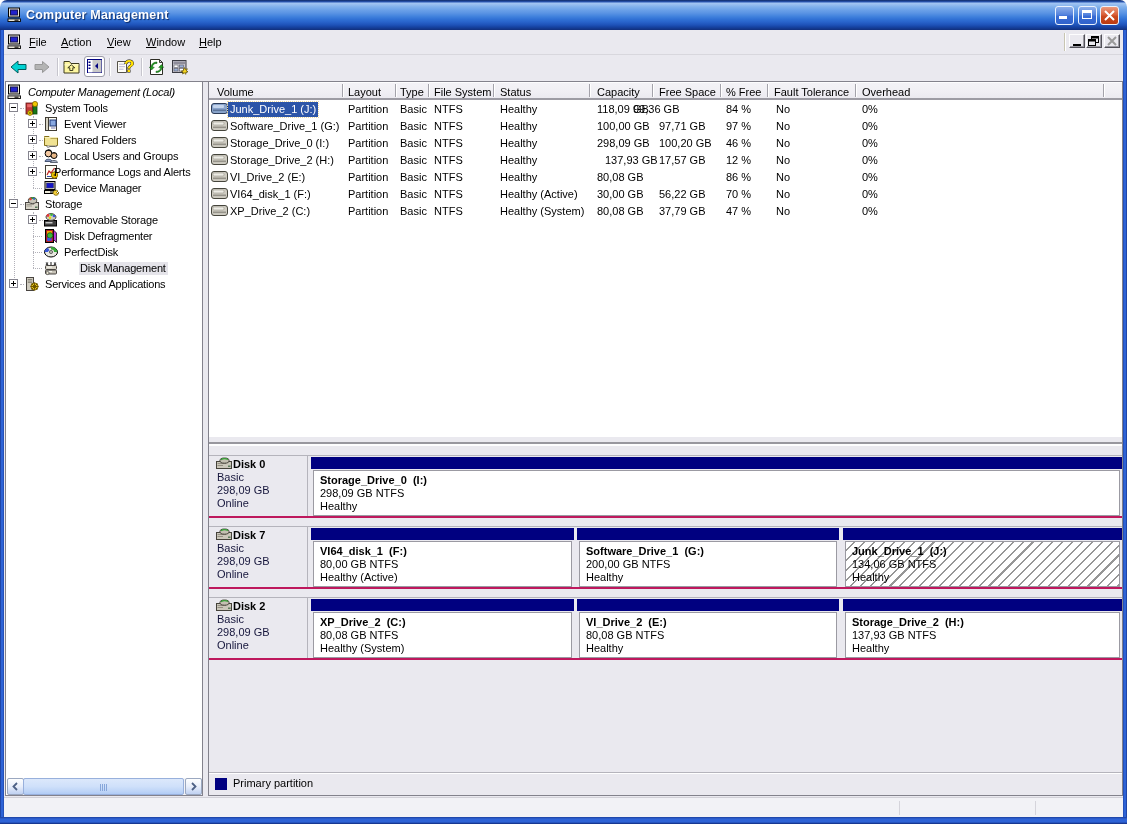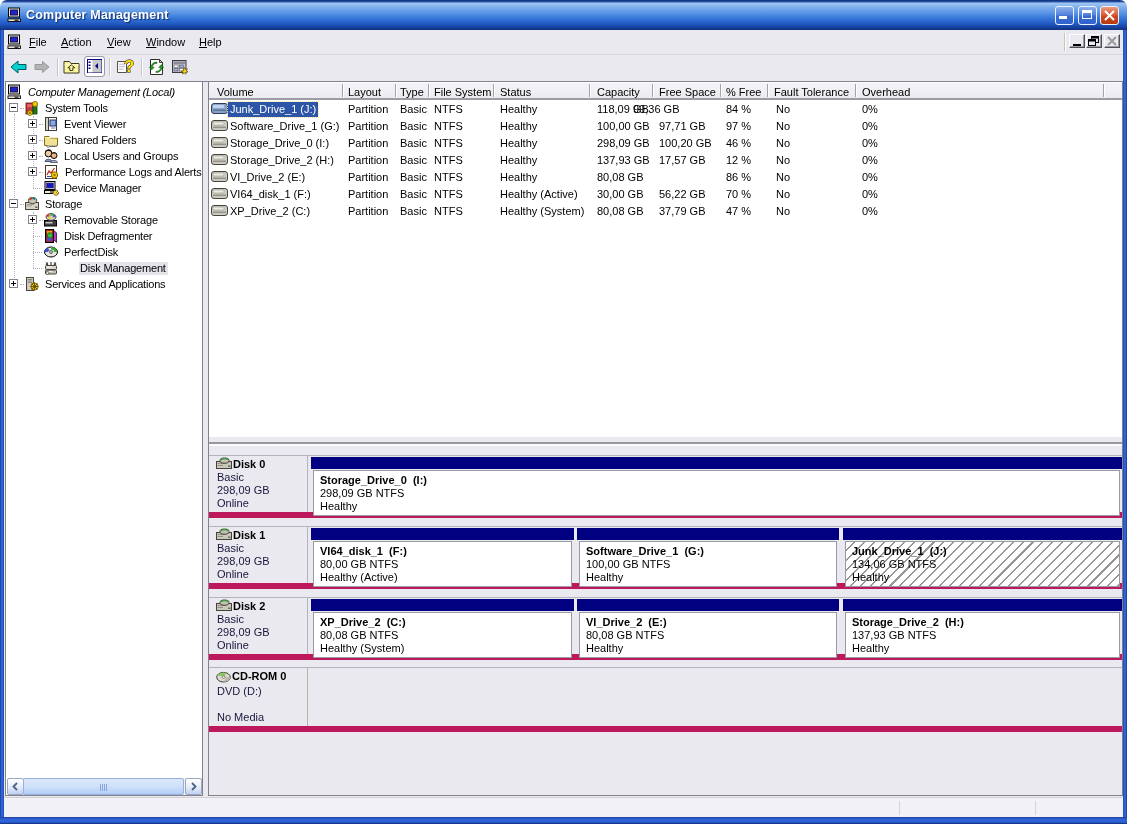--- a/index.html
+++ b/index.html
@@ -43,21 +43,21 @@
  background:linear-gradient(180deg,#f4f3f7 0,#f0eff4 60%,#ebeaf0 100%);
  border-bottom:2px solid #9d9ca4;box-shadow:inset 0 1px 0 #fdfdfe;}
 .hsep{position:absolute;top:2px;width:2px;height:13px;border-left:1px solid #a3a2aa;border-right:1px solid #fff;}
 .hlab{position:absolute;top:4px;color:#000;}
 .lrow{left:0;height:17px;width:913px;background:#fff;}
 .lcell{position:absolute;top:2px;white-space:nowrap;}
 .volico{position:absolute;left:2px;top:2px;}
 
 #dsplit{left:0;top:355px;width:913px;height:18px;background:linear-gradient(180deg,#eae9ef 0,#eae9ef 5px,#98979e 5px,#98979e 7px,#fdfdfe 7px,#fdfdfe 9px,#eae9ef 9px,#eae9ef 18px);}
 #diskarea{left:0;top:373px;width:913px;height:340px;background:#eae9ef;}
-.drow{position:absolute;left:0;width:913px;border-top:1px solid #b5b4bc;border-bottom:6px solid #be185d;}
+.drow{position:absolute;left:0;width:913px;border-top:1px solid #b5b4bc;border-bottom:2px solid #be185d;}
 .dlabel{position:absolute;left:0;top:0;width:99px;height:100%;border-right:1px solid #b5b4bc;}
 .dl1{position:absolute;left:8px;top:2px;font-weight:bold;}
 .dl2{position:absolute;left:8px;color:#16163c;}
 .band{position:absolute;top:1px;height:12px;background:#000080;}
 .pbody{position:absolute;top:14px;height:46px;background:#fff;border:1px solid #9b9aa2;}
 .pbody.hatch{background:#fff repeating-linear-gradient(135deg,rgba(150,150,150,0) 0 5.5px,rgba(132,132,132,.85) 5.5px 7px);}
 .pt1{position:absolute;left:6px;top:3px;font-weight:bold;}
 .pt2{position:absolute;left:6px;top:16px;}
 .pt3{position:absolute;left:6px;top:29px;}
 #legend{left:0;top:691px;width:913px;height:21px;background:#eae9ef;border-top:1px solid #fff;
@@ -278,21 +278,21 @@
  <div class="trow ab" style="top:82px;">
   <div class="ab" style="left:37px;top:0;">
    <svg width="16" height="16" viewBox="0 0 16 16">
     <rect x="2.5" y="1.5" width="11" height="13" fill="#fffef4" stroke="#403c34"></rect>
     <path d="M4 11 L6 7 L8 9 L11.5 4" stroke="#c02020" stroke-width="1.2" fill="none"></path>
     <path d="M4 12.5 L11.5 12.5" stroke="#3048a8" stroke-width="1"></path>
     <circle cx="11.5" cy="11" r="3.2" fill="#f0c800" stroke="#806000" stroke-width="0.9"></circle>
     <circle cx="11.5" cy="11" r="1.1" fill="#806000"></circle>
    </svg>
   </div>
-  <div class="tlabel" style="left:59px;">Performance Logs and Alerts</div>
+  <div class="tlabel" style="left:48px;">Performance Logs and Alerts</div>
  </div>
  <div class="trow ab" style="top:98px;">
   <div class="ab" style="left:37px;top:0;">
    <svg width="16" height="16" viewBox="0 0 16 16">
     <rect x="2" y="1.5" width="10" height="8" fill="#ece9d8" stroke="#000"></rect>
     <rect x="3.5" y="3" width="7" height="5" fill="#1515c8" stroke="#3a3a60" stroke-width="0.6"></rect>
     <rect x="1.5" y="10.5" width="11" height="3" fill="#ece9d8" stroke="#000"></rect>
     <rect x="7" y="11.5" width="4" height="1" fill="#000"></rect>
     <path d="M10 13.5 A3 3 0 0 1 15 11 L13.5 12.5 L14.5 13.5 L16 12 A3 3 0 0 1 11 14.5 Z" fill="#f2cc3a" stroke="#6a5800" stroke-width="0.8"></path>
    </svg>
@@ -510,21 +510,21 @@
           <rect x="0.5" y="0.5" width="16" height="10" rx="2.5" fill="#cfccc2" stroke="#45453c"></rect>
           <rect x="2" y="2" width="11" height="3" rx="1" fill="#edece5" stroke="#8a887c" stroke-width="0.5"></rect>
           <rect x="2" y="6.5" width="13" height="1.6" fill="#96938a"></rect>
         </svg>
       </div>
   <div class="lcell" style="left:21px;">Storage_Drive_2 (H:)</div>
   <div class="lcell" style="left:139px;">Partition</div>
       <div class="lcell" style="left:191px;">Basic</div>
   <div class="lcell" style="left:225px;">NTFS</div>
       <div class="lcell" style="left:291px;">Healthy</div>
-  <div class="lcell" style="left:388px;">137,93 GB</div>
+  <div class="lcell" style="left:396px;">137,93 GB</div>
       <div class="lcell" style="left:450px;">17,57 GB</div>
   <div class="lcell" style="left:517px;">12 %</div>
       <div class="lcell" style="left:567px;">No</div>
   <div class="lcell" style="left:653px;">0%</div>
  </div>
  <div class="lrow ab" style="top:87px;">
   <div class="volico">
         <svg width="17" height="11" viewBox="0 0 17 11">
           <rect x="0.5" y="0.5" width="16" height="10" rx="2.5" fill="#cfccc2" stroke="#45453c"></rect>
           <rect x="2" y="2" width="11" height="3" rx="1" fill="#edece5" stroke="#8a887c" stroke-width="0.5"></rect>
@@ -611,35 +611,35 @@
    <div class="dlabel">
     <div class="ab" style="left:7px;top:1px;">
             <svg width="17" height="13" viewBox="0 0 17 13">
               <rect x="0.5" y="4.5" width="15" height="7" fill="#cbc7ba" stroke="#45423a"></rect>
               <path d="M1.5 6.5 L10 6.5 M1.5 8.5 L7 8.5" stroke="#8d897c" stroke-width="0.9"></path>
               <rect x="12" y="8.5" width="2.5" height="1.5" fill="#5d7d5d"></rect>
               <ellipse cx="8.5" cy="3.6" rx="4.6" ry="2.6" fill="#c4c0b2" stroke="#45423a"></ellipse>
               <path d="M5 2.8 A4.6 2.6 0 0 1 12 2.5" stroke="#38a038" stroke-width="1.4" fill="none"></path>
             </svg>
           </div>
-    <div class="dl1" style="left:24px;">Disk 1</div>
+    <div class="dl1" style="left:24px;">Disk 7</div>
     <div class="dl2" style="left:8px;top:15px;">Basic</div>
     <div class="dl2" style="left:8px;top:28px;">298,09 GB</div>
     <div class="dl2" style="left:8px;top:41px;">Online</div>
    </div>
    <div class="band" style="left:102px;width:263px;"></div>
    <div class="pbody" style="left:104px;width:259px;">
     <div class="pt1">VI64_disk_1&nbsp; (F:)</div>
     <div class="pt2">80,00 GB NTFS</div>
     <div class="pt3">Healthy (Active)</div>
    </div>
    <div class="band" style="left:368px;width:262px;"></div>
    <div class="pbody" style="left:370px;width:258px;">
     <div class="pt1">Software_Drive_1&nbsp; (G:)</div>
-    <div class="pt2">100,00 GB NTFS</div>
+    <div class="pt2">200,00 GB NTFS</div>
     <div class="pt3">Healthy</div>
    </div>
    <div class="band" style="left:634px;width:279px;"></div>
    <div class="pbody hatch" style="left:636px;width:275px;">
     <div class="pt1">Junk_Drive_1&nbsp; (J:)</div>
     <div class="pt2">134,06 GB NTFS</div>
     <div class="pt3">Healthy</div>
    </div>
   </div>
 
@@ -672,35 +672,24 @@
     <div class="pt3">Healthy</div>
    </div>
    <div class="band" style="left:634px;width:279px;"></div>
    <div class="pbody" style="left:636px;width:275px;">
     <div class="pt1">Storage_Drive_2&nbsp; (H:)</div>
     <div class="pt2">137,93 GB NTFS</div>
     <div class="pt3">Healthy</div>
    </div>
   </div>
 
-  <div class="drow" style="top:212px;height:65px;">
-   <div class="dlabel" style="border-right:1px solid #b7b4a6;">
-    <div class="ab" style="left:7px;top:2px;">
-            <svg width="16" height="13" viewBox="0 0 16 13">
-              <ellipse cx="7.5" cy="7.2" rx="6.8" ry="4.8" fill="#dcd9cf" stroke="#403d35"></ellipse>
-              <path d="M1.2 5.8 A6.8 4.8 0 0 1 10 2.7 L8.7 6 Z" fill="#8cc463"></path>
-              <path d="M7.5 12 A6.8 4.8 0 0 0 14.2 6.5 L10.8 7.3 Z" fill="#b8b5a8"></path>
-              <ellipse cx="7.5" cy="7.2" rx="1.7" ry="1.2" fill="#f6f4ec" stroke="#5f5c52" stroke-width="0.7"></ellipse>
-            </svg>
-          </div>
-    <div class="dl1" style="left:23px;">CD-ROM 0</div>
-    <div class="dl2" style="left:8px;top:17px;">DVD (D:)</div>
-    <div class="dl2" style="left:8px;top:43px;">No Media</div>
-   </div>
-  </div>
+ </div>
+ <div id="legend" class="ab">
+  <div class="ab" style="left:6px;top:4px;width:12px;height:12px;background:#000080;"></div>
+  <div class="ab" style="left:24px;top:3px;">Primary partition</div>
  </div>
 </div>
 <div id="status" class="ab">
  <div class="ssep" style="left:895px;"></div>
  <div class="ssep" style="left:1031px;"></div>
 </div>
 <div id="bl" class="ab"></div>
 <div id="br" class="ab"></div>
 <div id="bb" class="ab"></div>
 

